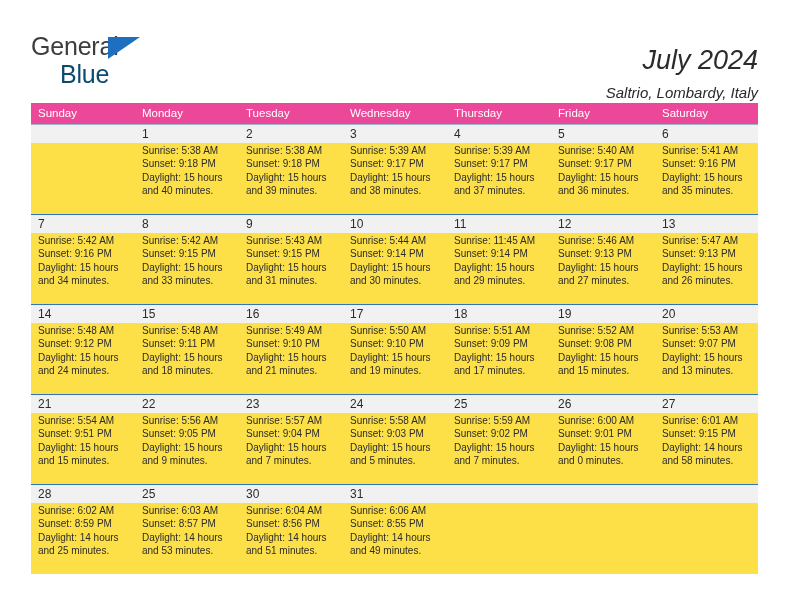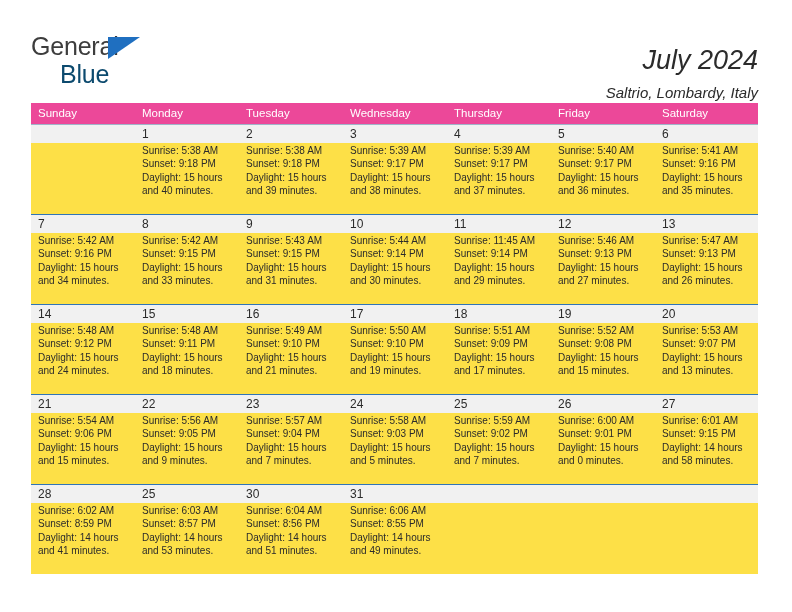--- a/index.html
+++ b/index.html
@@ -362,21 +362,21 @@
           <td>22</td>
           <td>23</td>
           <td>24</td>
           <td>25</td>
           <td>26</td>
           <td>27</td>
         </tr>
         <tr class="info-row">
           <td>
             <span class="line">Sunrise: 5:54 AM</span>
-            <span class="line">Sunset: 9:06 PM</span>
+            <span class="line">Sunset: 9:51 PM</span>
             <span class="line">Daylight: 15 hours</span>
             <span class="line">and 15 minutes.</span>
           </td>
           <td>
             <span class="line">Sunrise: 5:56 AM</span>
             <span class="line">Sunset: 9:05 PM</span>
             <span class="line">Daylight: 15 hours</span>
             <span class="line">and 9 minutes.</span>
           </td>
           <td>
@@ -420,21 +420,21 @@
           <td>31</td>
           <td class="empty"></td>
           <td class="empty"></td>
           <td class="empty"></td>
         </tr>
         <tr class="info-row">
           <td>
             <span class="line">Sunrise: 6:02 AM</span>
             <span class="line">Sunset: 8:59 PM</span>
             <span class="line">Daylight: 14 hours</span>
-            <span class="line">and 41 minutes.</span>
+            <span class="line">and 25 minutes.</span>
           </td>
           <td>
             <span class="line">Sunrise: 6:03 AM</span>
             <span class="line">Sunset: 8:57 PM</span>
             <span class="line">Daylight: 14 hours</span>
             <span class="line">and 53 minutes.</span>
           </td>
           <td>
             <span class="line">Sunrise: 6:04 AM</span>
             <span class="line">Sunset: 8:56 PM</span>

